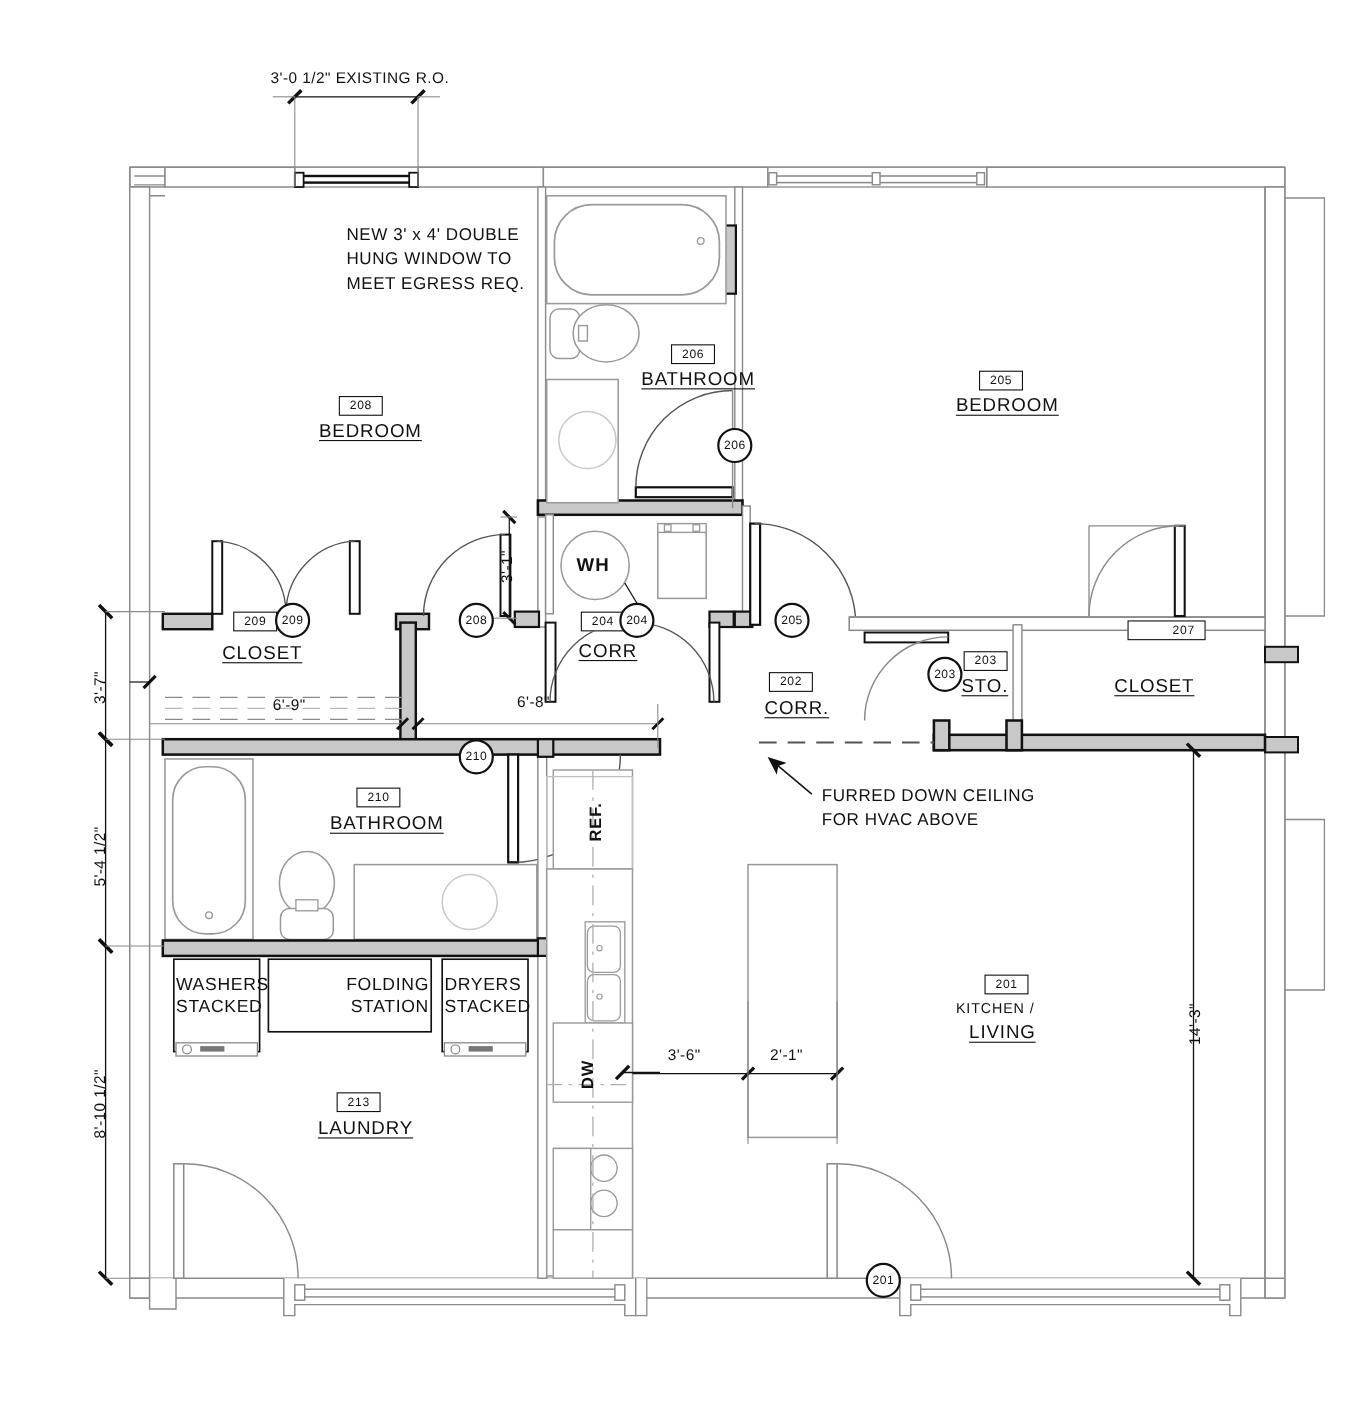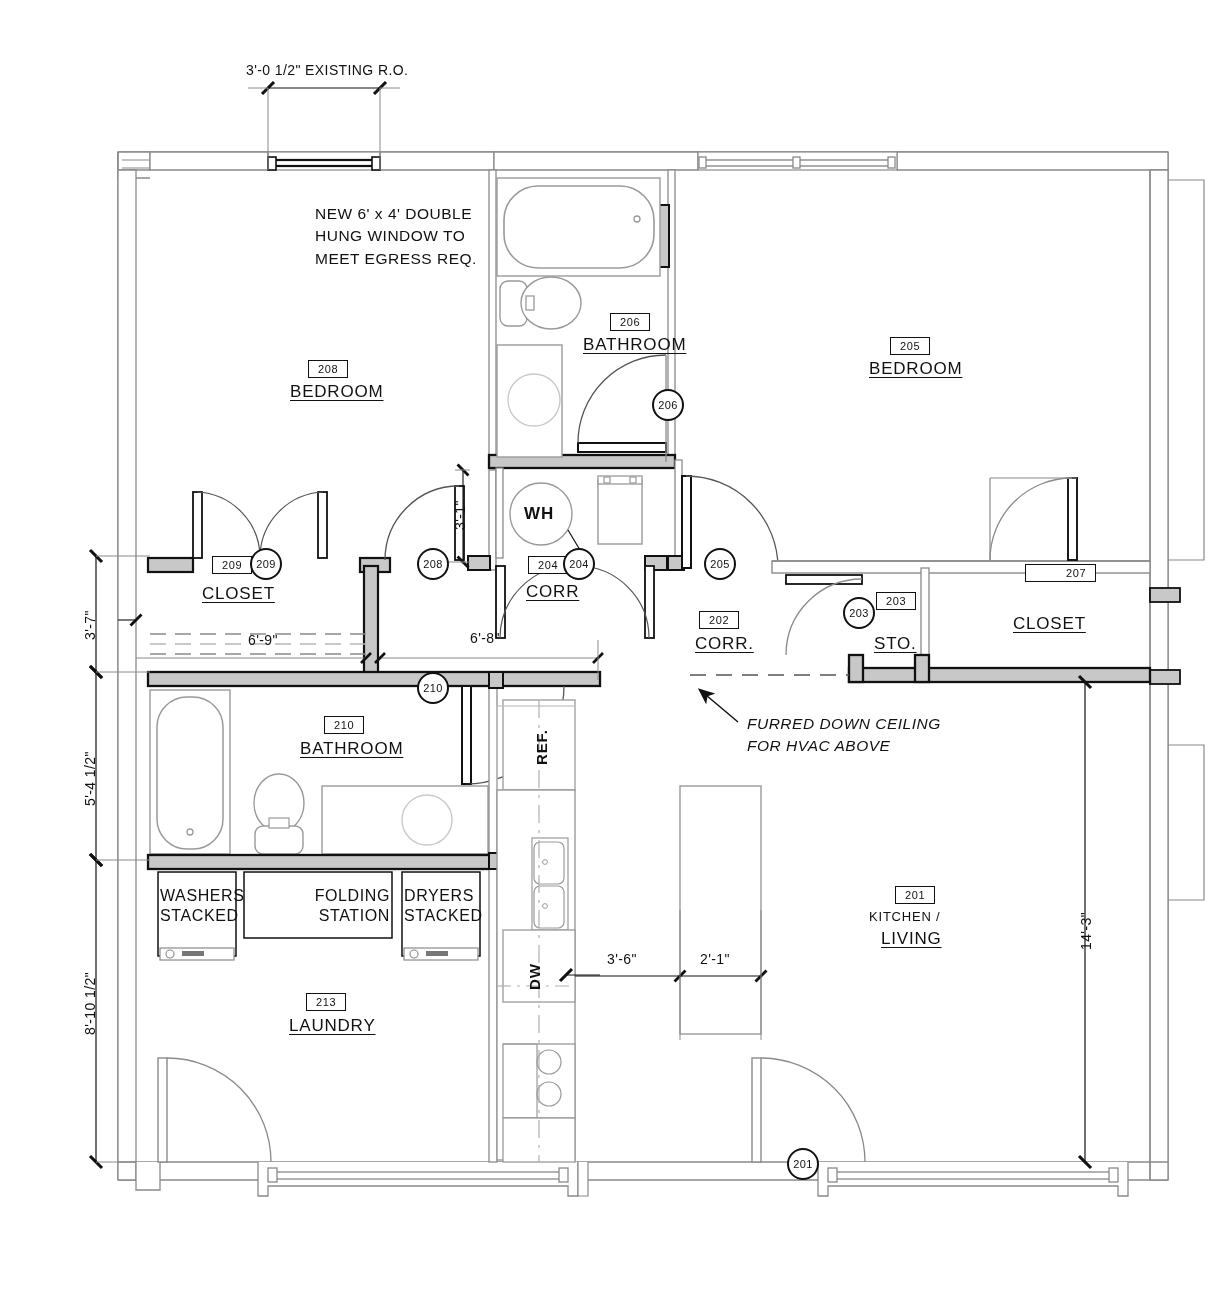--- a/index.html
+++ b/index.html
@@ -439,26 +439,26 @@
       <path d="M680,976 L761,976" stroke-width="1.1" marker-end="url(#tick)"></path>
       <path d="M680,910 L680,1040" stroke="#8a8a8a" stroke-width="1"></path>
       <path d="M761,910 L761,1040" stroke="#8a8a8a" stroke-width="1"></path>
     </g>
 
   </svg>
 
   <div class="txt dim" style="left:246px; top:62px;">3'-0 1/2" EXISTING R.O.</div>
 
   <div class="txt note" style="left:315px; top:203px;">
-    <div>NEW 6' x 4' DOUBLE</div>
+    <div>NEW 3' x 4' DOUBLE</div>
     <div>HUNG WINDOW TO</div>
     <div>MEET EGRESS REQ.</div>
   </div>
 
-  <div class="txt note" style="left:747px; top:713px;font-style:italic;">
+  <div class="txt note" style="left:747px; top:713px;">
     <div>FURRED DOWN CEILING</div>
     <div>FOR HVAC ABOVE</div>
   </div>
 
   <div class="txt room-tag" style="left:308px; top:360px;">208</div>
   <div class="txt room-name" style="left:290px; top:382px;">BEDROOM</div>
 
   <div class="txt room-tag" style="left:610px; top:313px;">206</div>
   <div class="txt room-name" style="left:583px; top:335px;">BATHROOM</div>
 
@@ -468,21 +468,21 @@
   <div class="txt room-tag" style="left:212px; top:556px;">209</div>
   <div class="txt room-name" style="left:202px; top:584px;">CLOSET</div>
 
   <div class="txt room-tag" style="left:528px; top:556px;">204</div>
   <div class="txt room-name" style="left:526px; top:582px;">CORR</div>
 
   <div class="txt room-tag" style="left:699px; top:611px;">202</div>
   <div class="txt room-name" style="left:695px; top:634px;">CORR.</div>
 
   <div class="txt room-tag" style="left:876px; top:592px;">203</div>
-  <div class="txt room-name" style="left:874px; top:614px;margin-top:20px;">STO.</div>
+  <div class="txt room-name" style="left:874px; top:614px;">STO.</div>
 
   <div class="txt room-tag" style="left:1025px; top:564px;padding-left:40px;">207</div>
   <div class="txt room-name" style="left:1013px; top:614px;">CLOSET</div>
 
   <div class="txt room-tag" style="left:324px; top:716px;">210</div>
   <div class="txt room-name" style="left:300px; top:739px;">BATHROOM</div>
 
   <div class="txt room-tag" style="left:306px; top:993px;">213</div>
   <div class="txt room-name" style="left:289px; top:1016px;">LAUNDRY</div>
 

